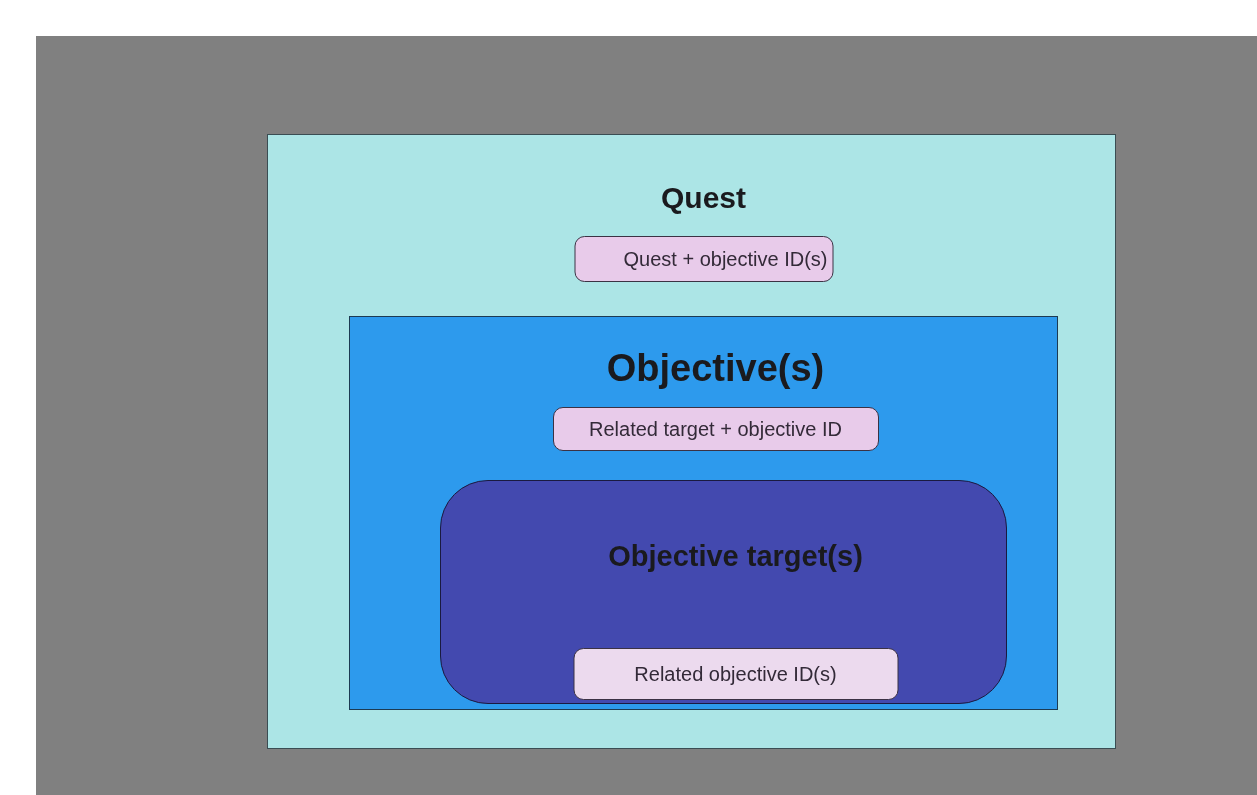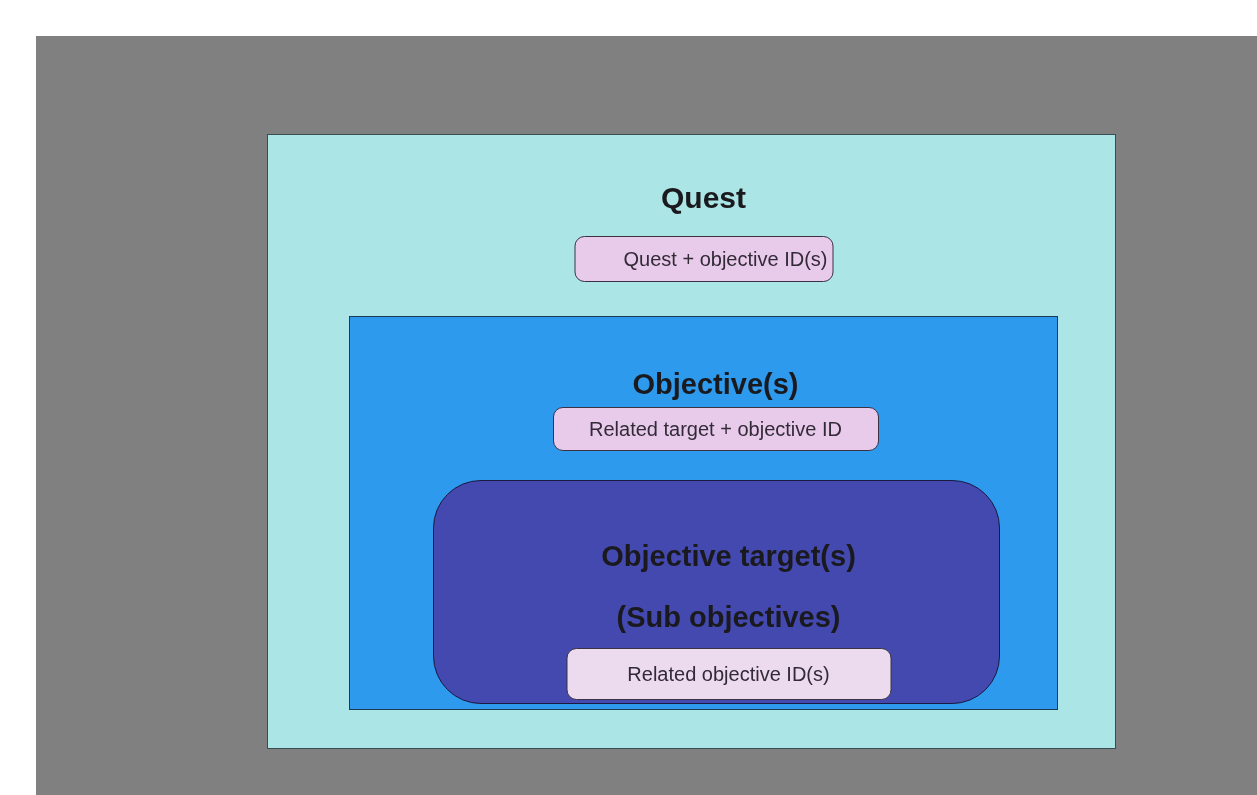--- a/index.html
+++ b/index.html
@@ -74,36 +74,36 @@
   .objective-box {
     left: 69px;
     top: 169px;
     width: 709px;
     height: 394px;
     background: var(--objective-fill);
     border: 1.5px solid var(--objective-border);
   }
   .objective-title {
     position: absolute;
-    top: 36px;
+    top: 20px;
     left: 0;
     width: 100%;
     text-align: center;
-    font-size: 29px;
+    font-size: 38px;
     font-weight: 700;
     line-height: 38px;
     color: var(--title-text);
   }
   .objective-badge {
     top: 78px;
     width: 326px;
     height: 44px;
   }
   .target-box {
-    left: 71px;
+    left: 78px;
     top: 151px;
     width: 567px;
     height: 224px;
     background: var(--target-fill);
     border: 1.5px solid var(--target-border);
     border-radius: 48px;
   }
   .target-title {
     position: absolute;
     top: 27px;
@@ -136,21 +136,20 @@
     <div class="box objective-box">
 
       <div class="objective-title">Objective(s)</div>
 
       <div class="badge objective-badge">Related target + objective ID</div>
 
       <div class="box target-box">
 
         <div class="target-title">
           <div>Objective target(s)</div>
-          <div>(Sub objectives)</div>
         </div>
 
         <div class="badge target-badge">Related objective ID(s)</div>
 
       </div>
     </div>
   </div>
 </div>
 
 </body></html>

